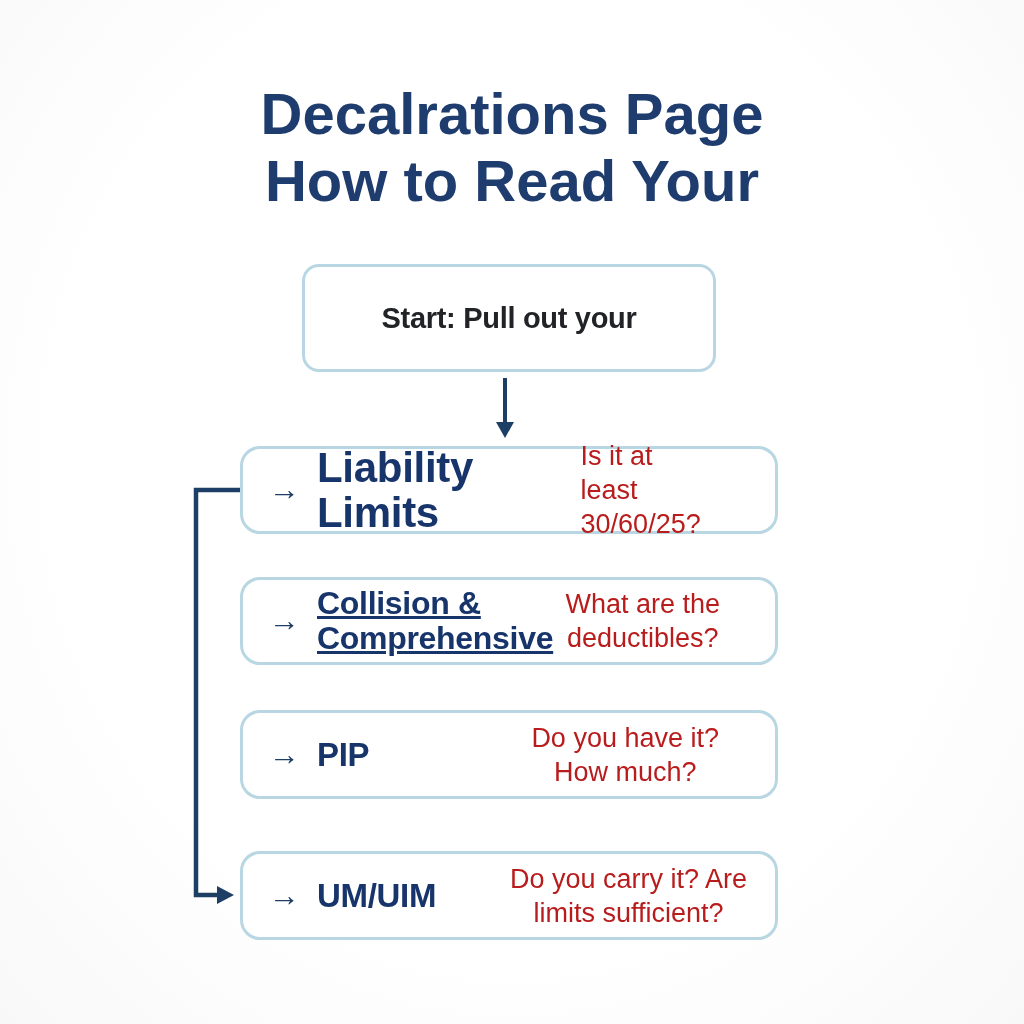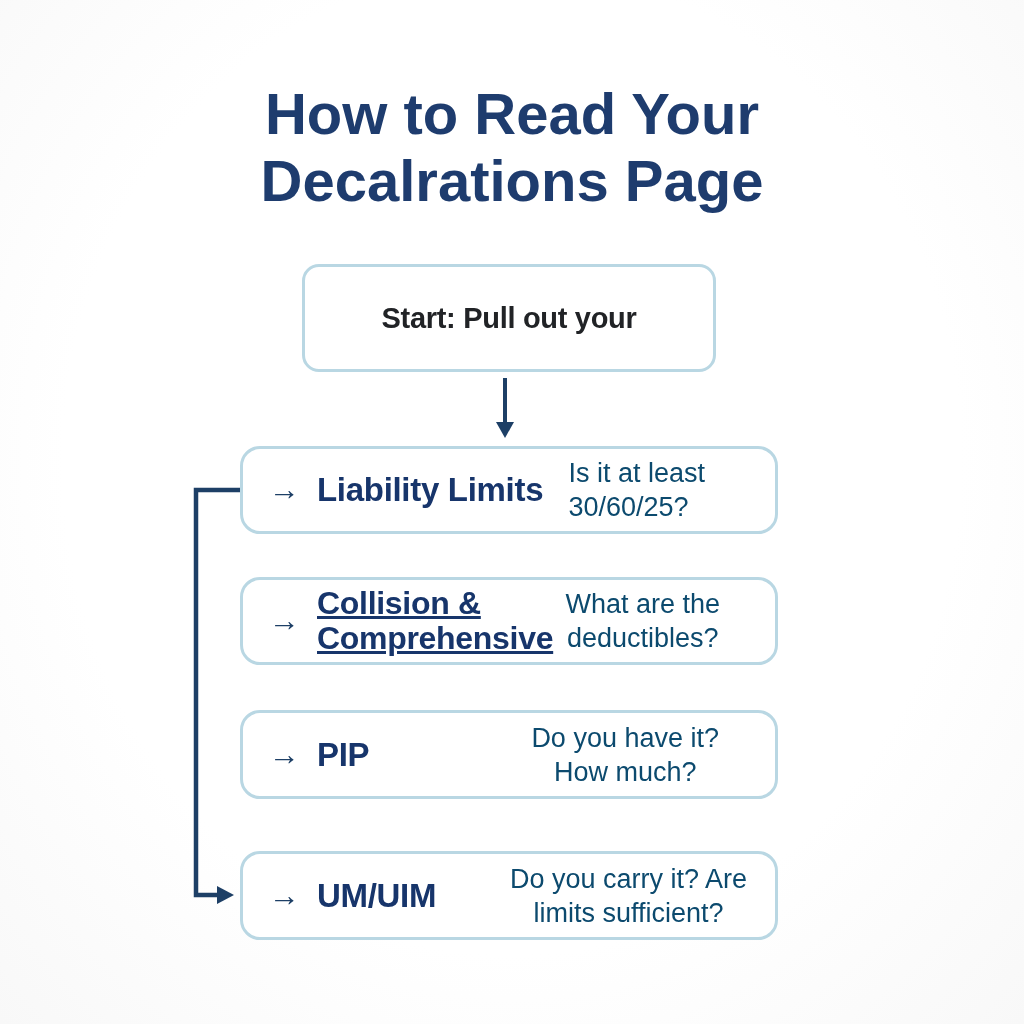--- a/index.html
+++ b/index.html
@@ -88,50 +88,50 @@
   .row .label {
     margin-left: 17px;
     font-weight: bold;
     color: #17356b;
     line-height: 1.08;
     letter-spacing: -0.3px;
   }
   .row .label span { display: block; }
   .row .question {
     margin-left: auto;
-    color: #0c4a6e;
+    color: #b91c1c;
     font-size: 27px;
     line-height: 34px;
   }
   .row .question span { display: block; }
 
   #row-liability      { top: 446px; height: 88px; }
-  #row-liability .label    { font-size: 33px; }
+  #row-liability .label    { font-size: 42px; }
   #row-liability .question { text-align: left; margin-right: 70px; }
 
   #row-collision      { top: 577px; height: 88px; }
   #row-collision .label    { font-size: 32px; text-decoration: underline; }
   #row-collision .question { text-align: center; margin-right: 55px; }
 
   #row-pip            { top: 710px; height: 89px; }
   #row-pip .label          { font-size: 33px; }
   #row-pip .question       { text-align: center; margin-right: 56px; }
 
   #row-umuim          { top: 851px; height: 89px; }
   #row-umuim .label        { font-size: 33px; }
   #row-umuim .question     { text-align: center; margin-right: 28px; }
 </style>
 </head>
 <body>
 
 <div class="canvas">
 
   <h1 class="title">
+    <span>Decalrations Page</span>
     <span>How to Read Your</span>
-    <span>Decalrations Page</span>
   </h1>
 
   <div class="start-box">
     <span>Start: Pull out your</span>
   </div>
 
   <svg class="down-arrow" width="34" height="64" viewBox="0 0 34 64">
     <line x1="17" y1="2" x2="17" y2="48" stroke="#1d3f66" stroke-width="4"></line>
     <polygon points="17,62 8,46 26,46" fill="#1d3f66"></polygon>
   </svg>

